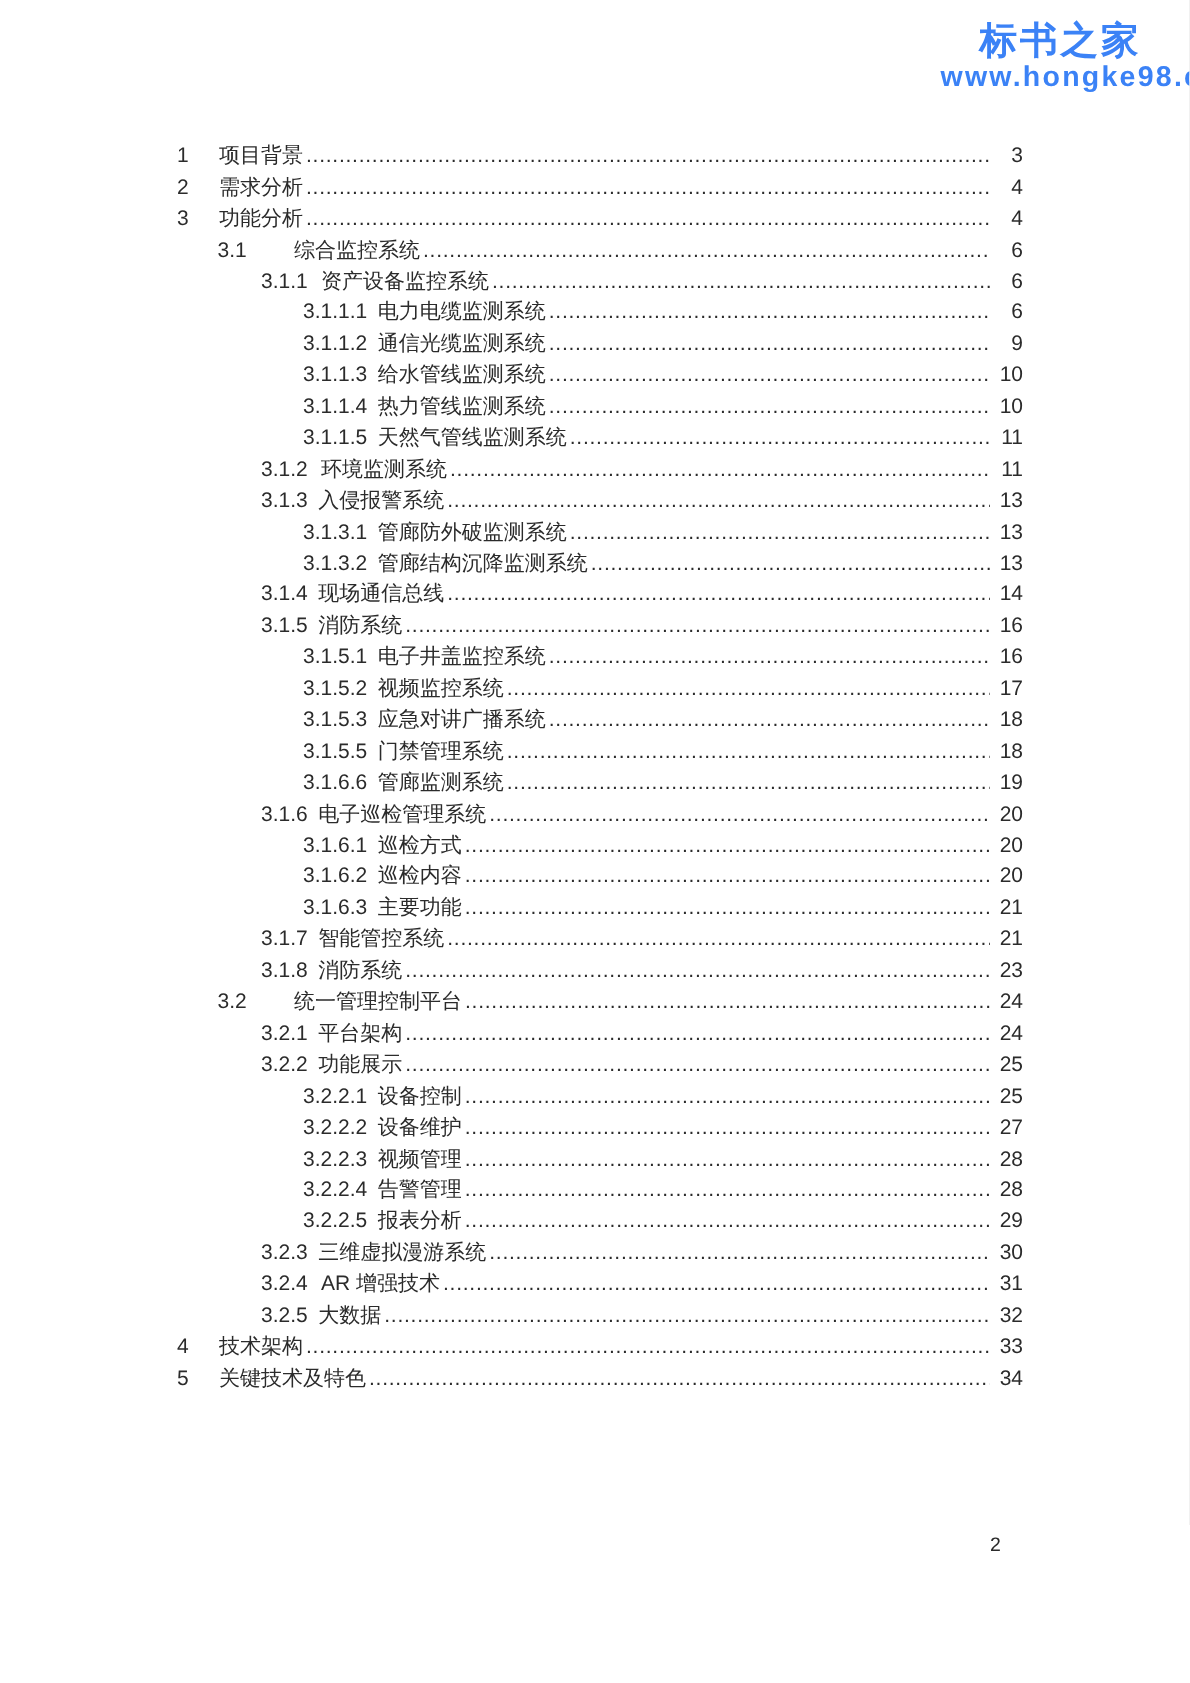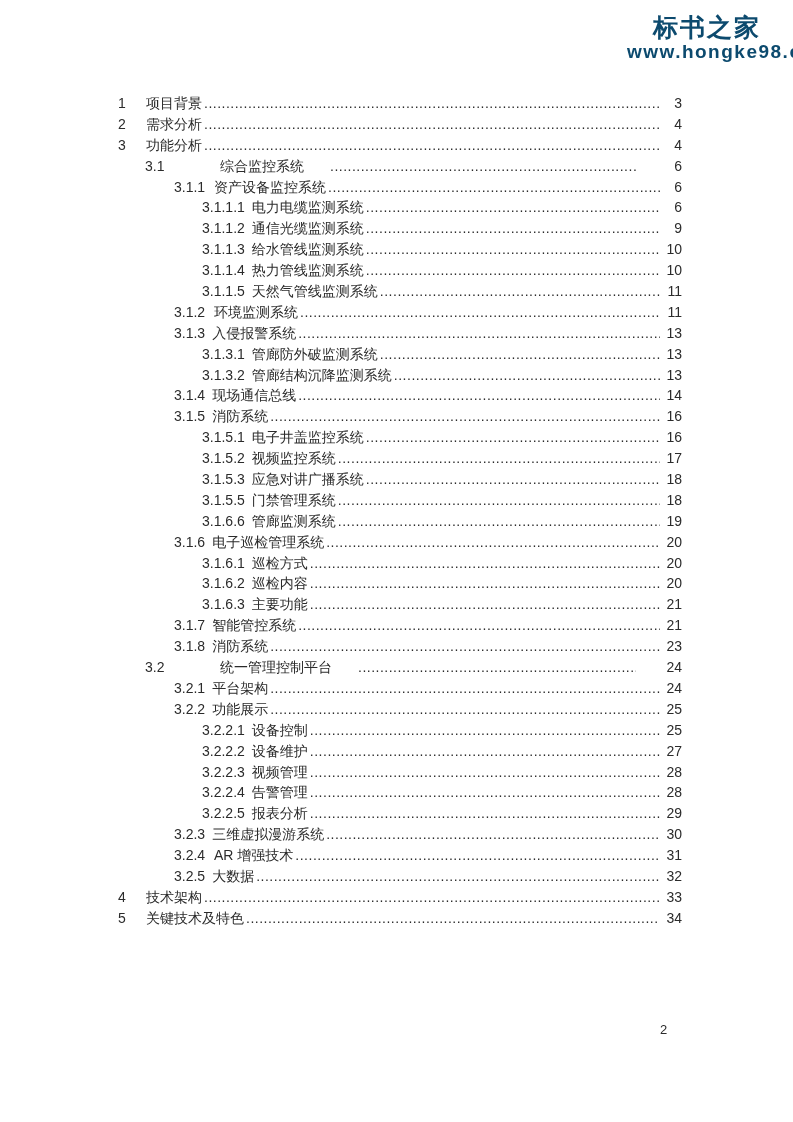--- a/index.html
+++ b/index.html
@@ -12,21 +12,21 @@
     font-family:"Liberation Sans","DejaVu Sans",sans-serif;
     color:#2b2b2b;
   }
 
   
   .logo{
     position:absolute;
     top:12px;right:6px;
     width:160px;
     text-align:center;
-    color:#0c4a6e;
+    color:#3b82f6;
     user-select:none;
   }
   .logo-title{
     font-size:25px;
     font-weight:bold;
     letter-spacing:2px;
     line-height:30px;
     font-family:"Liberation Sans","DejaVu Sans",sans-serif;
   }
   .logo-url{
@@ -52,21 +52,21 @@
     line-height:20.9px;
     white-space:nowrap;
     cursor:default;
   }
   .num{
     flex:0 0 auto;
     margin-right:7px;
     font-family:"Liberation Sans","DejaVu Sans",sans-serif;
   }
   .lv1{padding-left:0;}
-  .lv2{padding-left:27px;gap:24px;}
+  .lv2{padding-left:27px;}
   .lv3{padding-left:56px;}
   .lv4{padding-left:84px;justify-content:space-between;}
   .lv1 .num{min-width:28px;margin-right:0;}
   .lv2.tab .num{min-width:51px;margin-right:0;}
   .lv3.tab .num{min-width:40px;margin-right:0;}
   .title{
     flex:0 0 auto;
     font-family:Liberation Sans, sans-serif;
   }
   .leader{

